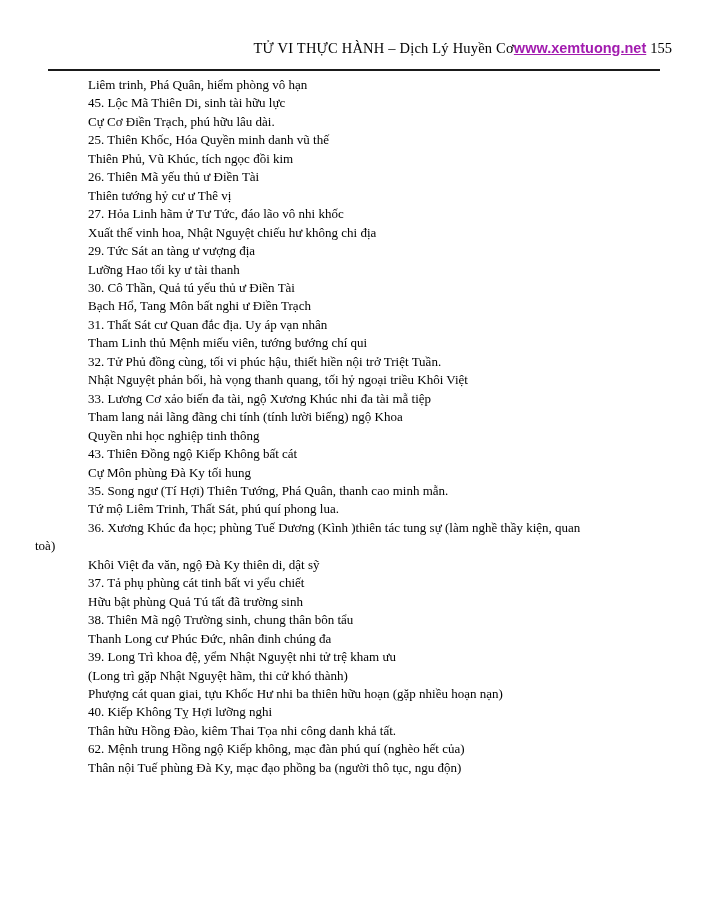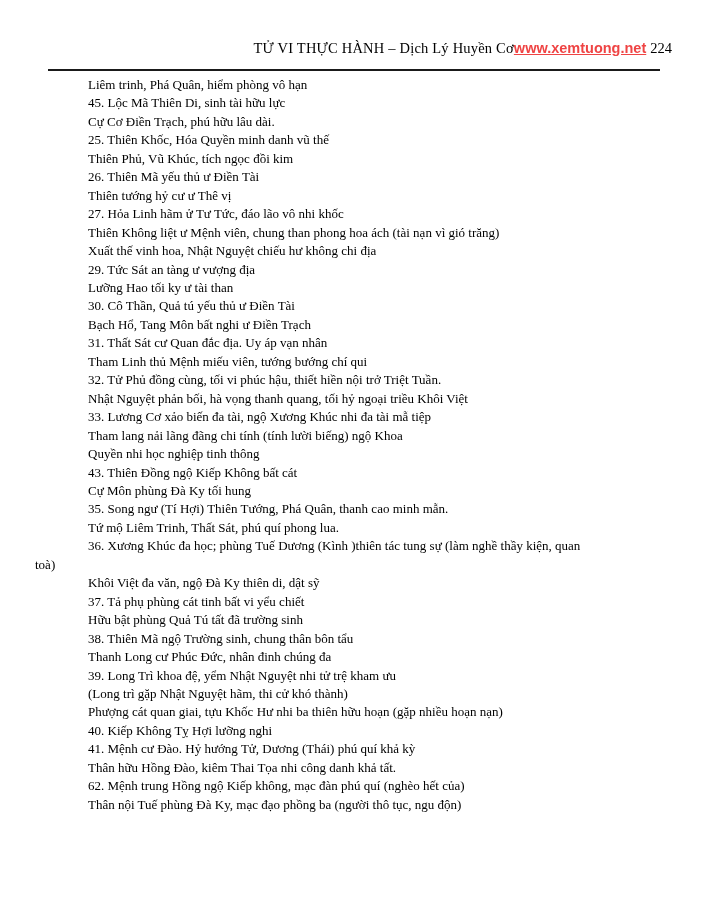--- a/index.html
+++ b/index.html
@@ -35,21 +35,21 @@
     letter-spacing: 0.2px;
     white-space: nowrap;
   }
   .header-right {
     white-space: nowrap;
     font-size: 14.5px;
   }
   .site-link {
     font-family: "Liberation Sans", sans-serif;
     font-weight: bold;
-    color: #ef4444;
+    color: #a21caf;
     text-decoration: underline;
     font-size: 14.5px;
     cursor: pointer;
   }
   .page-number {
     font-family: "Liberation Serif", serif;
     color: #000000;
     margin-left: 4px;
   }
   .rule {
@@ -78,39 +78,38 @@
     padding-left: 0;
   }
 </style>
 </head>
 <body>
 
 <div class="page">
   <div class="header">
     <span class="header-title">TỬ VI THỰC HÀNH – Dịch Lý Huyền Cơ</span>
     <span class="header-right">
-      <span class="site-link">www.xemtuong.net</span><span class="page-number">224</span>
+      <span class="site-link">www.xemtuong.net</span><span class="page-number">155</span>
     </span>
   </div>
 
   <div class="rule"></div>
 
   <div class="content">
       <div class="text-line indent">Liêm trinh, Phá Quân, hiểm phòng vô hạn</div>
       <div class="text-line indent">45. Lộc Mã Thiên Di, sinh tài hữu lực</div>
       <div class="text-line indent">Cự Cơ Điền Trạch, phú hữu lâu dài.</div>
       <div class="text-line indent">25. Thiên Khốc, Hóa Quyền minh danh vũ thế</div>
       <div class="text-line indent">Thiên Phủ, Vũ Khúc, tích ngọc đồi kim</div>
       <div class="text-line indent">26. Thiên Mã yếu thủ ư Điền Tài</div>
       <div class="text-line indent">Thiên tướng hỷ cư ư Thê vị</div>
       <div class="text-line indent">27. Hỏa Linh hãm ử Tư Tức, đáo lão vô nhi khốc</div>
-      <div class="text-line indent">Thiên Không liệt ư Mệnh viên, chung than phong hoa ách (tài nạn vì gió trăng)</div>
       <div class="text-line indent">Xuất thế vinh hoa, Nhật Nguyệt chiếu hư không chi địa</div>
       <div class="text-line indent">29. Tức Sát an tàng ư vượng địa</div>
-      <div class="text-line indent">Lưỡng Hao tối ky ư tài than</div>
+      <div class="text-line indent">Lưỡng Hao tối ky ư tài thanh</div>
       <div class="text-line indent">30. Cô Thần, Quả tú yếu thủ ư Điền Tài</div>
       <div class="text-line indent">Bạch Hổ, Tang Môn bất nghi ư Điền Trạch</div>
       <div class="text-line indent">31. Thất Sát cư Quan đắc địa. Uy áp vạn nhân</div>
       <div class="text-line indent">Tham Linh thủ Mệnh miếu viên, tướng bướng chí qui</div>
       <div class="text-line indent">32. Tử Phủ đồng cùng, tối vi phúc hậu, thiết hiền nội trở Triệt Tuần.</div>
       <div class="text-line indent">Nhật Nguyệt phản bối, hà vọng thanh quang, tối hỷ ngoại triều Khôi Việt</div>
       <div class="text-line indent">33. Lương Cơ xảo biến đa tài, ngộ Xương Khúc nhi đa tài mẫ tiệp</div>
       <div class="text-line indent">Tham lang nải lãng đãng chi tính (tính lười biếng) ngộ Khoa</div>
       <div class="text-line indent">Quyền nhi học nghiệp tinh thông</div>
       <div class="text-line indent">43. Thiên Đồng ngộ Kiếp Không bất cát</div>
@@ -121,18 +120,17 @@
       <div class="text-line flush">toà)</div>
       <div class="text-line indent">Khôi Việt đa văn, ngộ Đà Ky thiên di, dật sỹ</div>
       <div class="text-line indent">37. Tả phụ phùng cát tinh bất vi yểu chiết</div>
       <div class="text-line indent">Hữu bật phùng Quả Tú tất đã trường sinh</div>
       <div class="text-line indent">38. Thiên Mã ngộ Trường sinh, chung thân bôn tẩu</div>
       <div class="text-line indent">Thanh Long cư Phúc Đức, nhân đinh chúng đa</div>
       <div class="text-line indent">39. Long Trì khoa đệ, yểm Nhật Nguyệt nhi tử trệ kham ưu</div>
       <div class="text-line indent">(Long trì gặp Nhật Nguyệt hãm, thi cử khó thành)</div>
       <div class="text-line indent">Phượng cát quan giai, tựu Khốc Hư  nhi ba thiên hữu hoạn (gặp nhiều hoạn nạn)</div>
       <div class="text-line indent">40. Kiếp Không Tỵ Hợi lưỡng nghi</div>
-      <div class="text-line indent">41. Mệnh cư Đào. Hỷ hướng Tử, Dương (Thái) phú quí khả kỳ</div>
       <div class="text-line indent">Thân hữu Hồng Đào, kiêm Thai Tọa nhi công danh khả tất.</div>
       <div class="text-line indent">62. Mệnh trung Hồng ngộ Kiếp không, mạc đàn phú quí (nghèo hết của)</div>
       <div class="text-line indent">Thân nội Tuế phùng Đà Ky, mạc đạo phồng ba (người thô tục, ngu độn)</div>
     </div>
 </div>
 
 </body></html>

